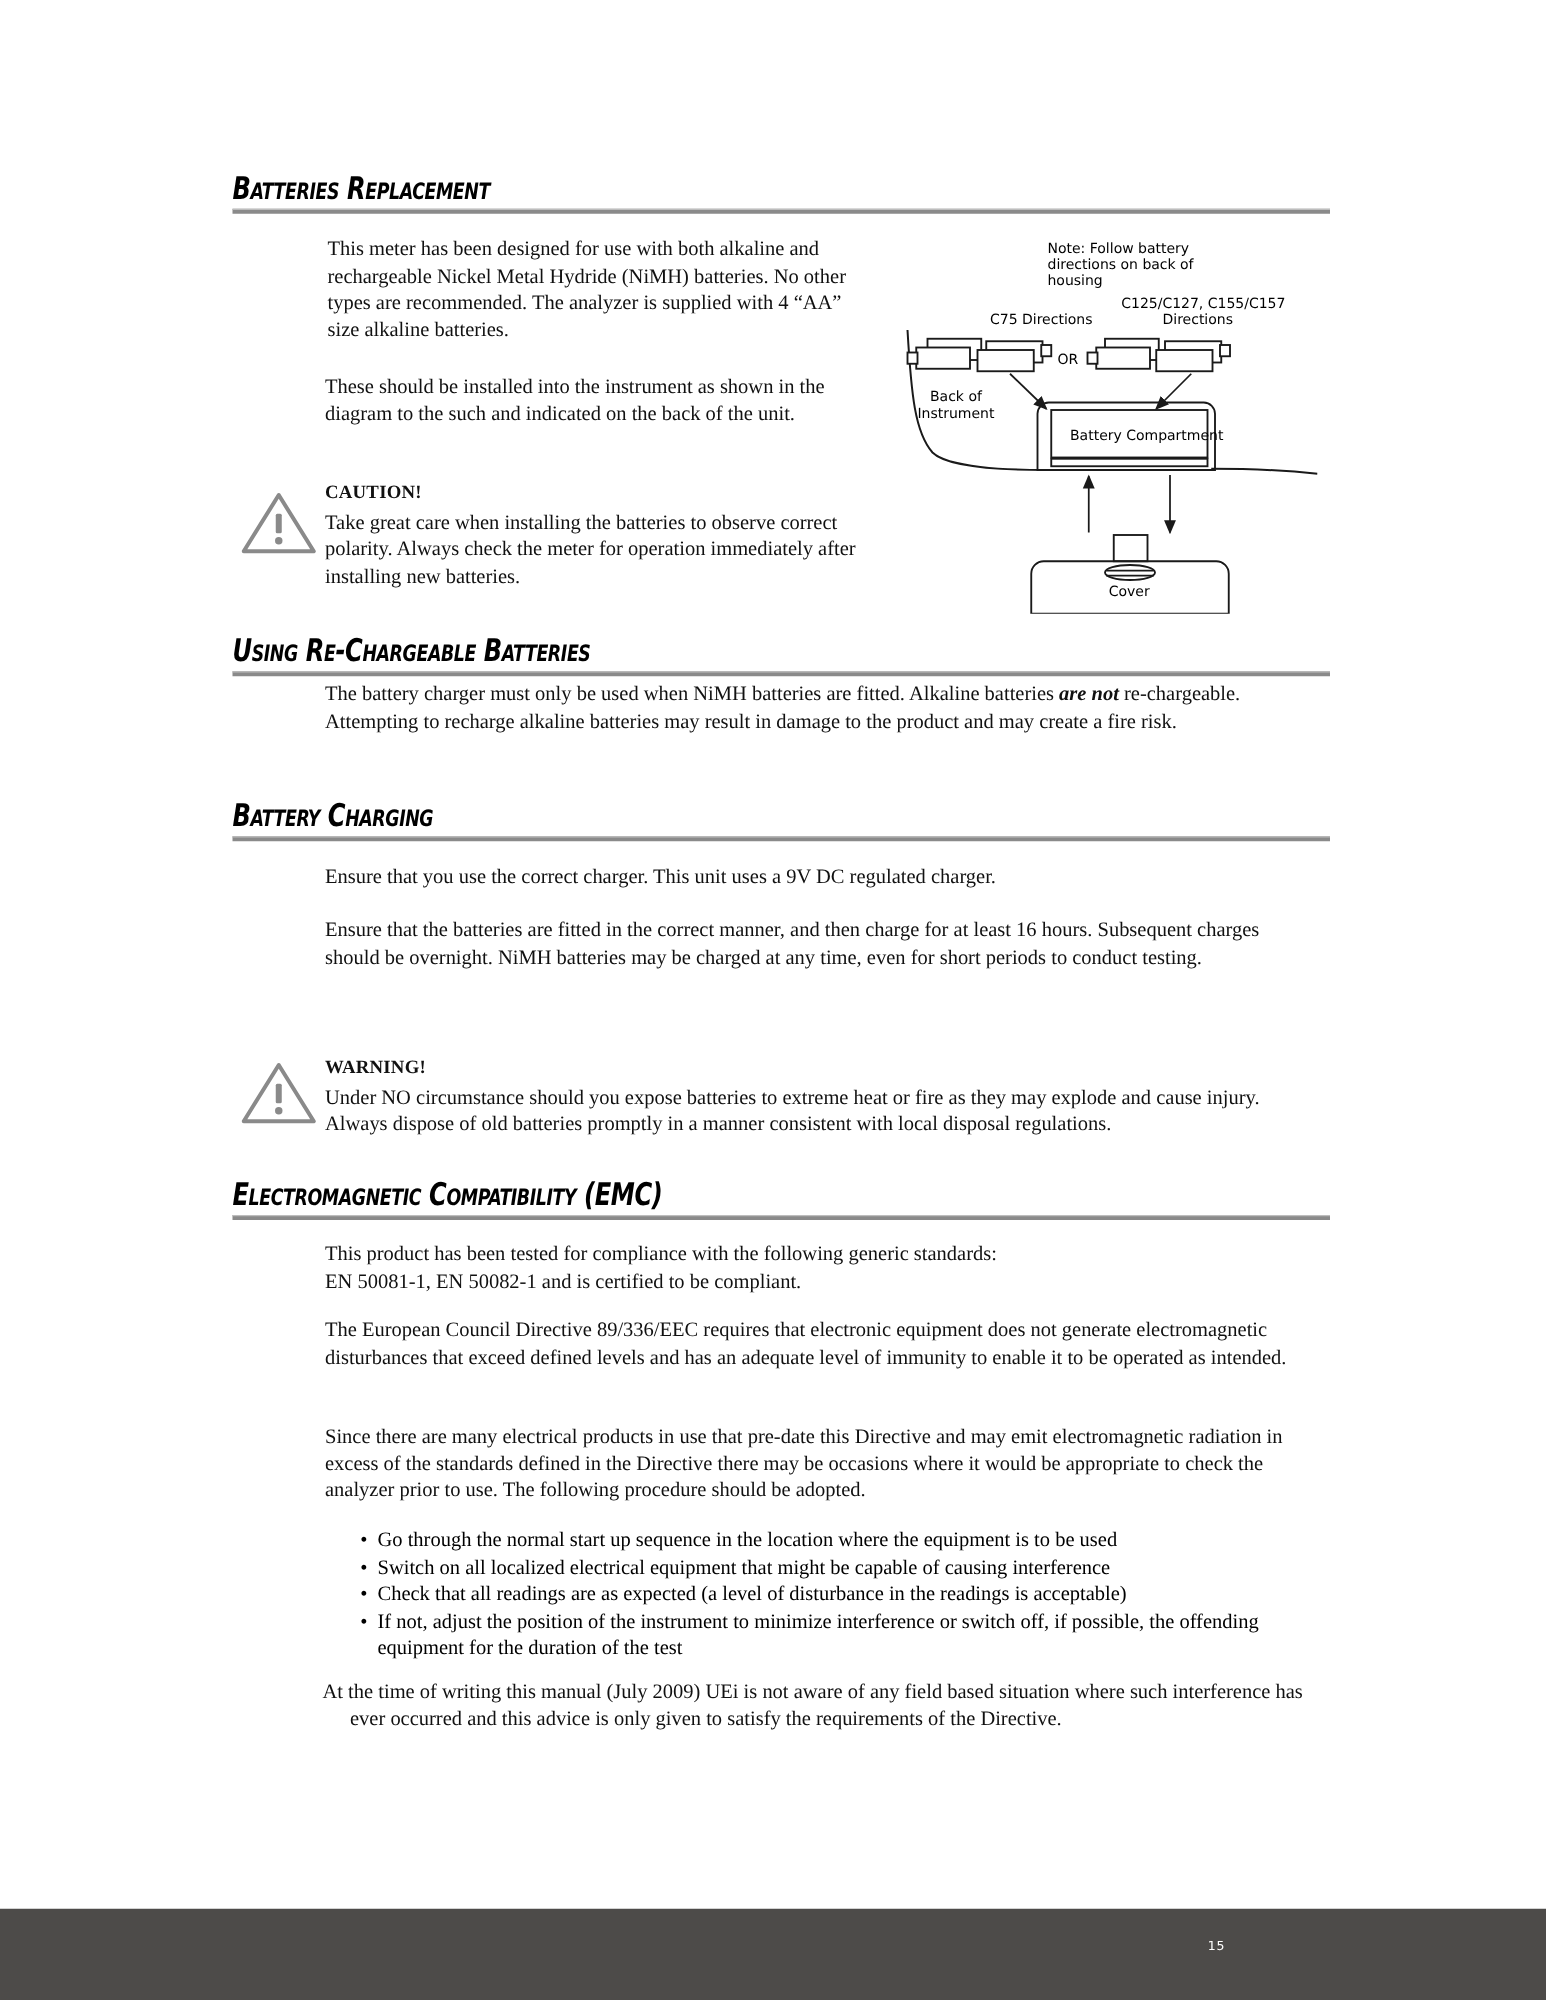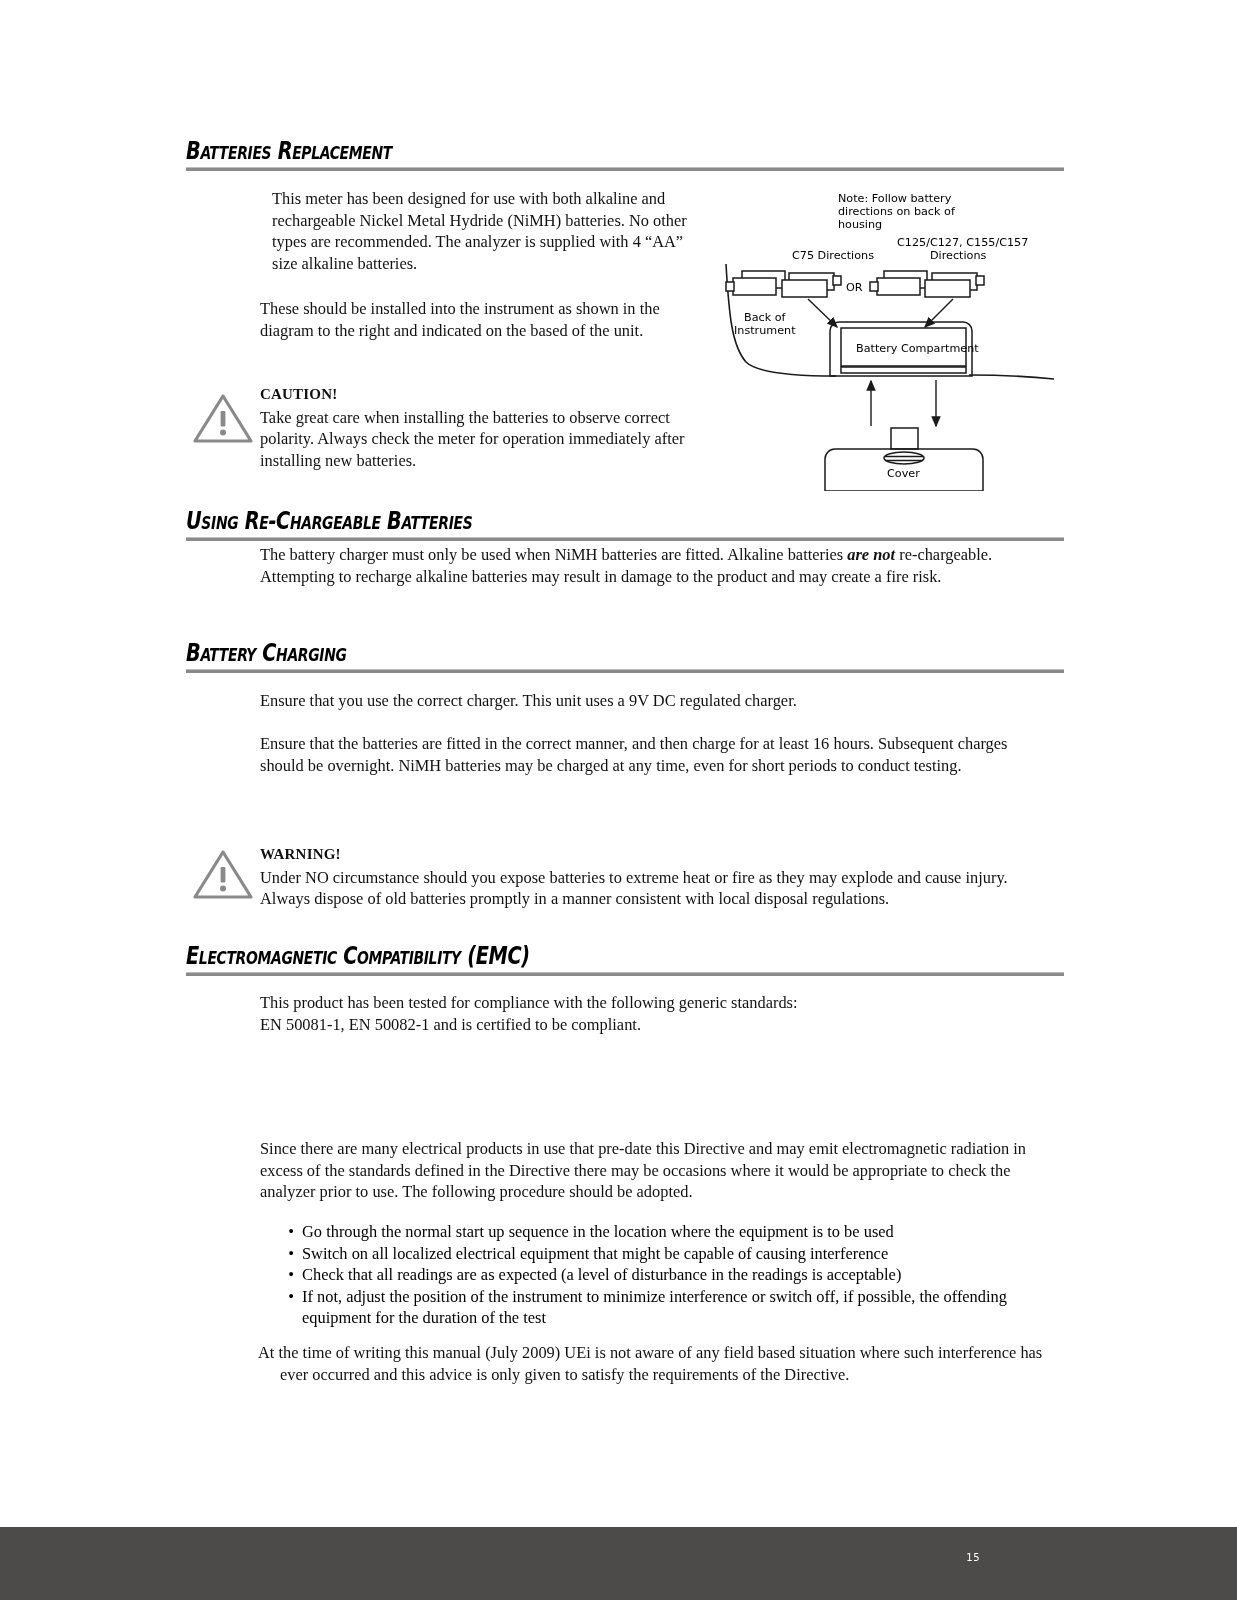--- a/index.html
+++ b/index.html
@@ -137,23 +137,23 @@
 </head>
 <body>
 
 <div class="page">
 
   <div class="section-head" style="top:138px;">
     <div class="title">Batteries Replacement</div>
     <div class="rule"></div>
   </div>
 
-  <div class="body-txt narrow-col" style="left:272px; top:188px;">This meter has been designed for use with both alkaline and rechargeable Nickel Metal Hydride (NiMH) batteries. No other types are recommended. The analyzer is supplied with 4 “AA” size alkaline batteries.</div>
-
-  <div class="body-txt narrow-col" style="left:260px; top:298px;">These should be installed into the instrument as shown in the diagram to the right and indicated on the based of the unit.</div>
+  <div class="body-txt narrow-col" style="left:262px; top:188px;">This meter has been designed for use with both alkaline and rechargeable Nickel Metal Hydride (NiMH) batteries. No other types are recommended. The analyzer is supplied with 4 “AA” size alkaline batteries.</div>
+
+  <div class="body-txt narrow-col" style="left:260px; top:298px;">These should be installed into the instrument as shown in the diagram to the such and indicated on the back of the unit.</div>
 
   <div class="warn-tri" style="left:192px; top:392px;">
     <svg width="62" height="52" viewBox="0 0 62 52" xmlns="http://www.w3.org/2000/svg">
       <polygon points="31,4 59,49 3,49" fill="none" stroke="#8a8a8a" stroke-width="3.2" stroke-linejoin="round"></polygon>
       <rect x="28.6" y="19" width="4.8" height="15.5" fill="#8a8a8a" rx="1.2"></rect>
       <circle cx="31" cy="40.5" r="3" fill="#8a8a8a"></circle>
     </svg>
   </div>
   <div class="body-txt narrow-col" style="left:260px; top:384px;">
     <span class="alert-label">CAUTION!</span>
@@ -270,20 +270,21 @@
   <div class="section-head" style="top:943px;">
     <div class="title">Electromagnetic Compatibility (EMC)</div>
     <div class="rule"></div>
   </div>
 
   <div class="body-txt" style="left:260px; top:992px; width:820px;">
     <span>This product has been tested for compliance with the following generic standards:</span><br>
     <span>EN 50081-1, EN 50082-1 and is certified to be compliant.</span>
   </div>
 
+  <div class="body-txt" style="left:260px; top:1053px; width:788px;">The European Council Directive 89/336/EEC requires that electronic equipment does not generate electromagnetic disturbances that exceed defined levels and has an adequate level of immunity to enable it to be operated as intended.</div>
 
   <div class="body-txt" style="left:260px; top:1138px; width:768px;">Since there are many electrical products in use that pre-date this Directive and may emit electromagnetic radiation in excess of the standards defined in the Directive there may be occasions where it would be appropriate to check the analyzer prior to use. The following procedure should be adopted.</div>
 
   <div class="bullet-list" style="left:280px; top:1221px;">
     <div class="bullet-row">
       <div class="bullet-dot">•</div>
       <div class="bullet-txt">Go through the normal start up sequence in the location where the equipment is to be used</div>
     </div>
     <div class="bullet-row">
       <div class="bullet-dot">•</div>

